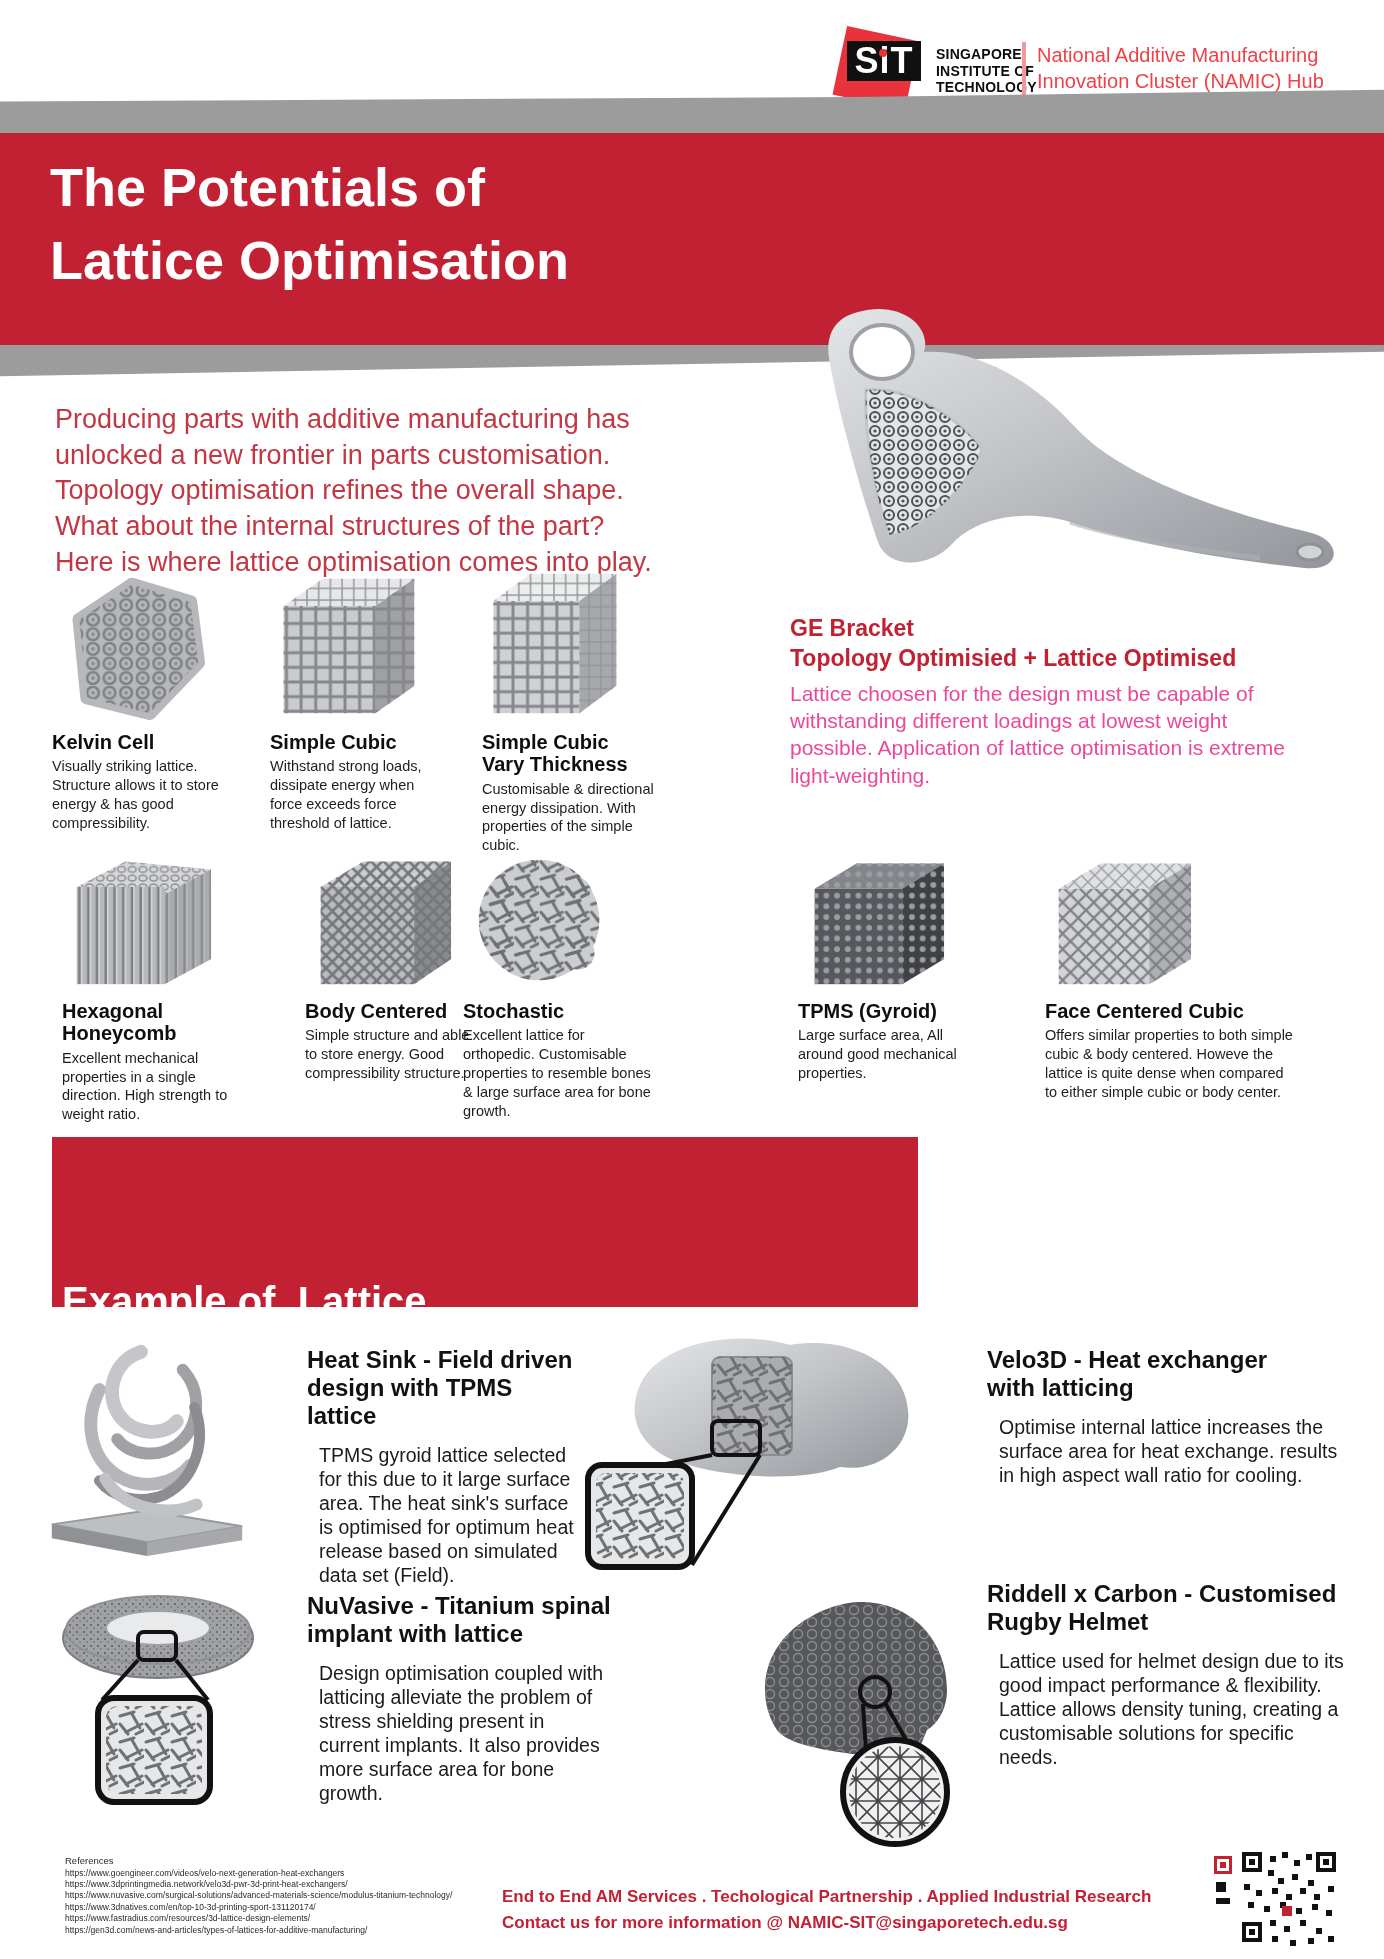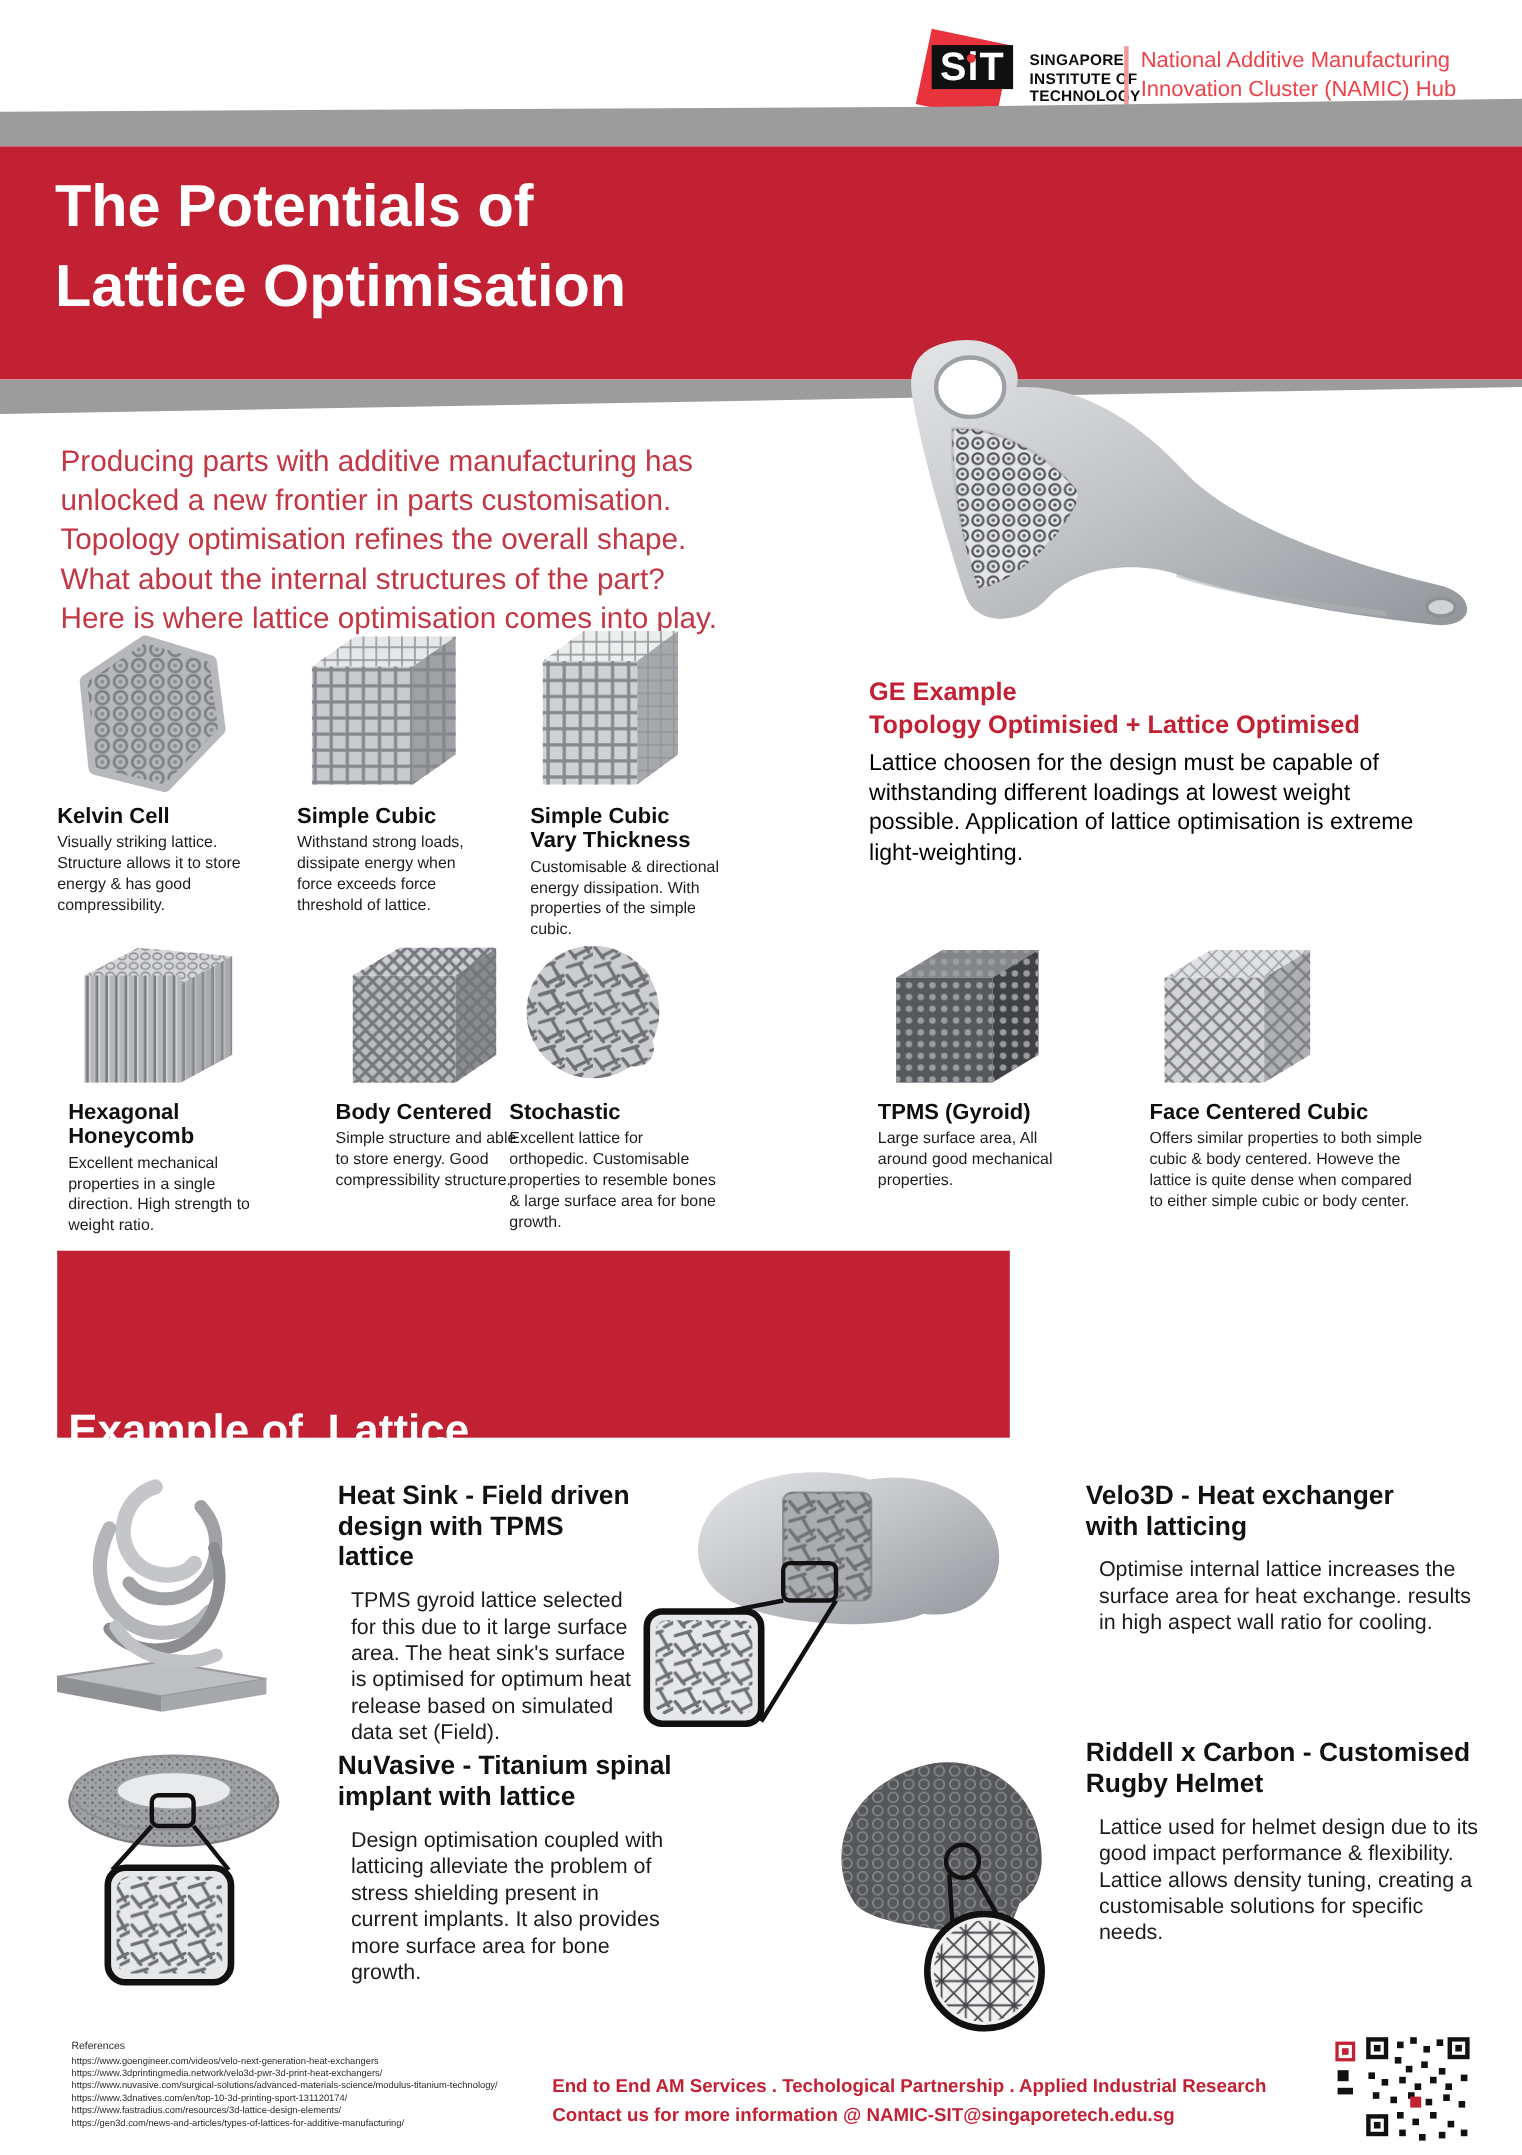--- a/index.html
+++ b/index.html
@@ -21,21 +21,21 @@
   .t1{font-size:54px;line-height:1.35;}
   .t2{font-size:40px;line-height:1.5;white-space:pre;}
   .intro{font-size:27px;line-height:1.32;color:#c23743;}
   
   .card{position:absolute;}
   .card .imgbox{display:flex;align-items:flex-end;}
   .card h3{margin:10px 0 4px 0;font-size:20px;line-height:1.12;color:#0e0e0e;}
   .card p{margin:0;font-size:14.5px;line-height:1.3;color:#1d1d1d;}
   
   .ge-h{font-size:23px;font-weight:bold;color:#c22033;line-height:1.3;margin:0;}
-  .ge-p{font-size:21px;line-height:1.3;margin:6px 0 0 0;color:#000000;}
+  .ge-p{font-size:21px;line-height:1.3;margin:6px 0 0 0;color:#ec4899;}
   
   .app-title{font-size:24px;font-weight:bold;line-height:1.17;margin:0 0 14px 0;color:#111;}
   .app-body{font-size:19.5px;line-height:1.23;margin:12px;color:#1b1b1b;}
   
   .refs{font-size:8.5px;line-height:1.34;color:#2a2a2a;}
   .refs .lbl{font-size:9.5px;}
   .foot-red{font-size:17px;font-weight:bold;color:#c22033;line-height:1.55;}
 </style>
 </head>
 <body>
@@ -190,21 +190,21 @@
         <rect x="10" y="42" width="88" height="115" fill="url(#pGrid)"></rect>
         <polygon points="98,42 136,14 136,129 98,157" fill="#a6a8ac"></polygon>
         <polygon points="98,42 136,14 136,129 98,157" fill="url(#pGridThin)"></polygon>
       </svg>
     </div>
     <h3 style="width:150px;">Simple Cubic Vary Thickness</h3>
     <p style="width:190px;">Customisable &amp; directional energy dissipation. With properties of the simple cubic.</p>
   </div>
 
   <div class="abs" style="left:790px;top:614px;width:530px;">
-    <h2 class="ge-h">GE Example</h2>
+    <h2 class="ge-h">GE Bracket</h2>
     <h2 class="ge-h">Topology Optimisied + Lattice Optimised</h2>
     <p class="ge-p" style="width:525px;">Lattice choosen for the design must be capable of withstanding different loadings at lowest weight possible. Application of lattice optimisation is extreme light-weighting.</p>
   </div>
 
   <div class="card" style="left:62px;top:845px;width:196px;">
     <div class="imgbox" style="height:145px;">
       <svg width="158" height="142" viewBox="0 0 160 146">
         <polygon points="14,40 64,14 152,22 104,48" fill="#d6d7d9"></polygon>
         <polygon points="14,40 64,14 152,22 104,48" fill="url(#pTubeTop)"></polygon>
         <rect x="14" y="40" width="90" height="100" fill="url(#pTube)"></rect>

